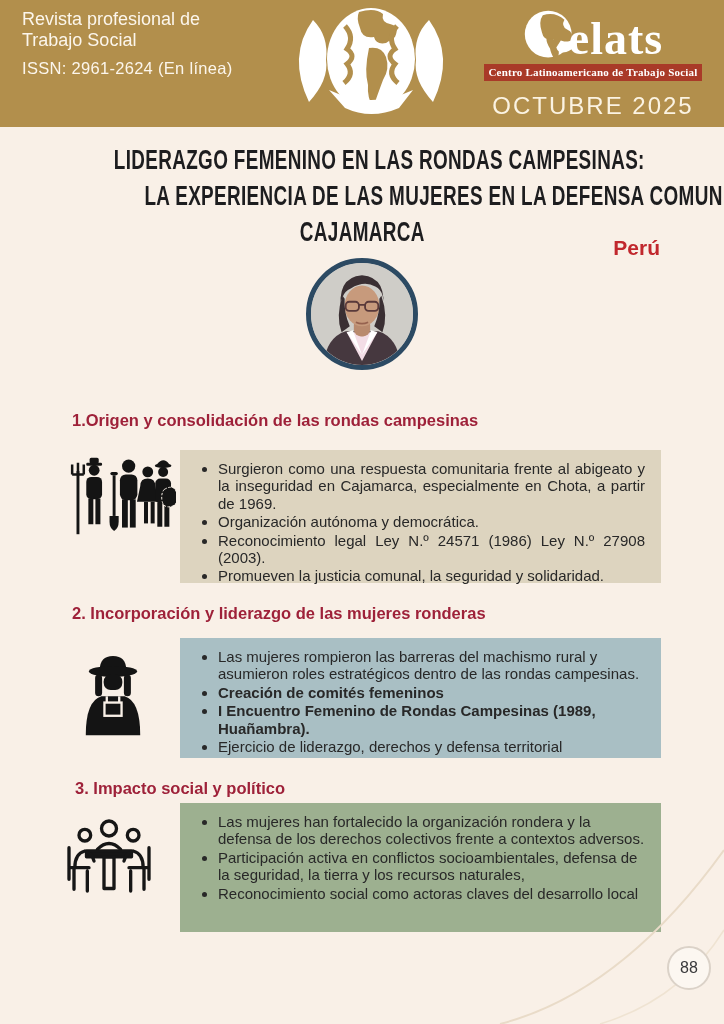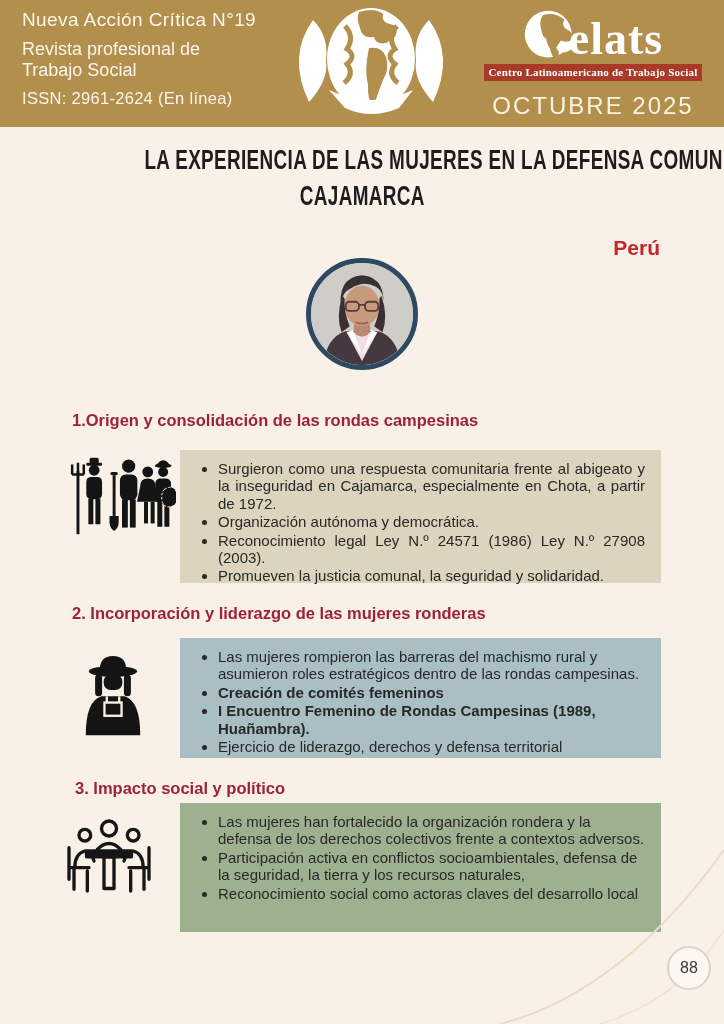--- a/index.html
+++ b/index.html
@@ -51,21 +51,20 @@
            font-size:16px;color:#39393b;}
   .deco{position:absolute;left:0;top:0;pointer-events:none;}
 </style>
 </head>
 <body>
 
 <div class="page">
 
   <div class="header">
     <div class="hleft">
-      <div class="hl-title">Nueva Acción Crítica N°19</div>
       <div class="hl-sub">Revista profesional de
 Trabajo Social</div>
       <div class="hl-issn">ISSN: 2961-2624 (En línea)</div>
     </div>
 
     <svg class="globe" width="176" height="118" viewBox="0 0 176 118">
       <path d="M30,16 Q4,52 26,98 Q46,76 43,56 Q46,32 30,16 Z" fill="#ffffff"></path>
       <path d="M146,16 Q172,52 150,98 Q130,76 133,56 Q130,32 146,16 Z" fill="#ffffff"></path>
       <ellipse cx="88" cy="55" rx="44" ry="51" fill="#ffffff"></ellipse>
       <path d="M76,8 q16,-5 24,2 q-2,8 7,10 q10,2 5,13 l-9,6 q-10,2 -12,-6 q-12,2 -14,-9 q-4,-10 -1,-16 Z" fill="#b28f4c"></path>
@@ -84,20 +83,21 @@
           <path d="M42,36 q12,4 17,-4 q1,13 -11,17 q-9,2 -11,-5 Z" fill="#ffffff"></path>
         </svg>
         <span class="celats-word">elats</span>
       </div>
       <span class="celats-sub">Centro Latinoamericano de Trabajo Social</span>
       <div class="octubre">OCTUBRE 2025</div>
     </div>
   </div>
 
   <div class="title">
+    <div class="tline"><span>LIDERAZGO FEMENINO EN LAS RONDAS CAMPESINAS:</span></div>
     <div class="tline"><span>LA EXPERIENCIA DE LAS MUJERES EN LA DEFENSA COMUNITARIA DE</span></div>
     <div class="tline"><span>CAJAMARCA</span></div>
   </div>
   <div class="peru">Perú</div>
 
   <div class="photo">
     <svg width="102" height="102" viewBox="0 0 100 100">
       <rect width="100" height="100" fill="#cfcdc8"></rect>
       <path d="M12,100 Q15,73 34,67 L66,67 Q85,73 88,100 Z" fill="#46383f"></path>
       <path d="M35,68 L50,96 L65,68 Z" fill="#f3dde6"></path>
@@ -139,21 +139,21 @@
     <path d="M107,12 q8,-10 15,0 Z"></path>
       <ellipse cx="114.5" cy="13.5" rx="10" ry="2.8"></ellipse>
     <circle cx="114.5" cy="21" r="6"></circle>
     <rect x="105" y="29" width="19" height="30" rx="6"></rect>
     <rect x="107.5" y="58" width="6" height="29"></rect>
       <rect x="116" y="58" width="6" height="29"></rect>
     <path d="M116,42 q12,-7 15,5 q3,11 -5,15 q-11,4 -13,-7 q-1,-9 3,-13 Z" stroke="#f9f0e7" stroke-width="1.2" stroke-dasharray="3 2"></path>
   </svg>
   <div class="box box1" style="top:450px;height:133px;">
     <ul>
-        <li>Surgieron como una respuesta comunitaria frente al abigeato y la inseguridad en Cajamarca, especialmente en Chota, a partir de 1972.</li>
+        <li>Surgieron como una respuesta comunitaria frente al abigeato y la inseguridad en Cajamarca, especialmente en Chota, a partir de 1969.</li>
         <li>Organización autónoma y democrática.</li>
         <li>Reconocimiento legal Ley N.º 24571 (1986) Ley N.º 27908 (2003).</li>
         <li>Promueven la justicia comunal, la seguridad y solidaridad.</li>
       </ul>
   </div>
 
   <div class="sec-h" style="top:604px;">2. Incorporación y liderazgo de las mujeres ronderas</div>
   <svg class="icon" style="left:78px;top:648px;" width="70" height="92" viewBox="0 0 90 110" fill="#141414">
     <path d="M28,24 Q28,6 45,6 Q62,6 62,24 Z"></path>
     <ellipse cx="45" cy="26" rx="31" ry="7"></ellipse>

